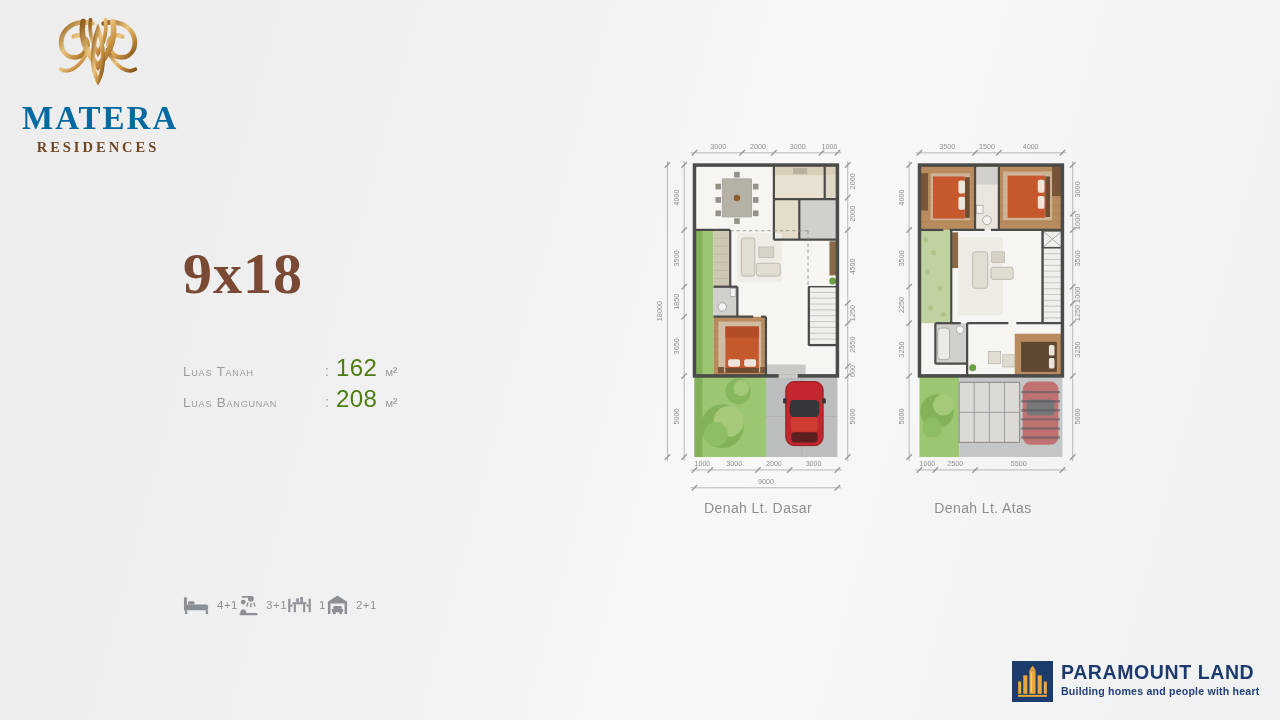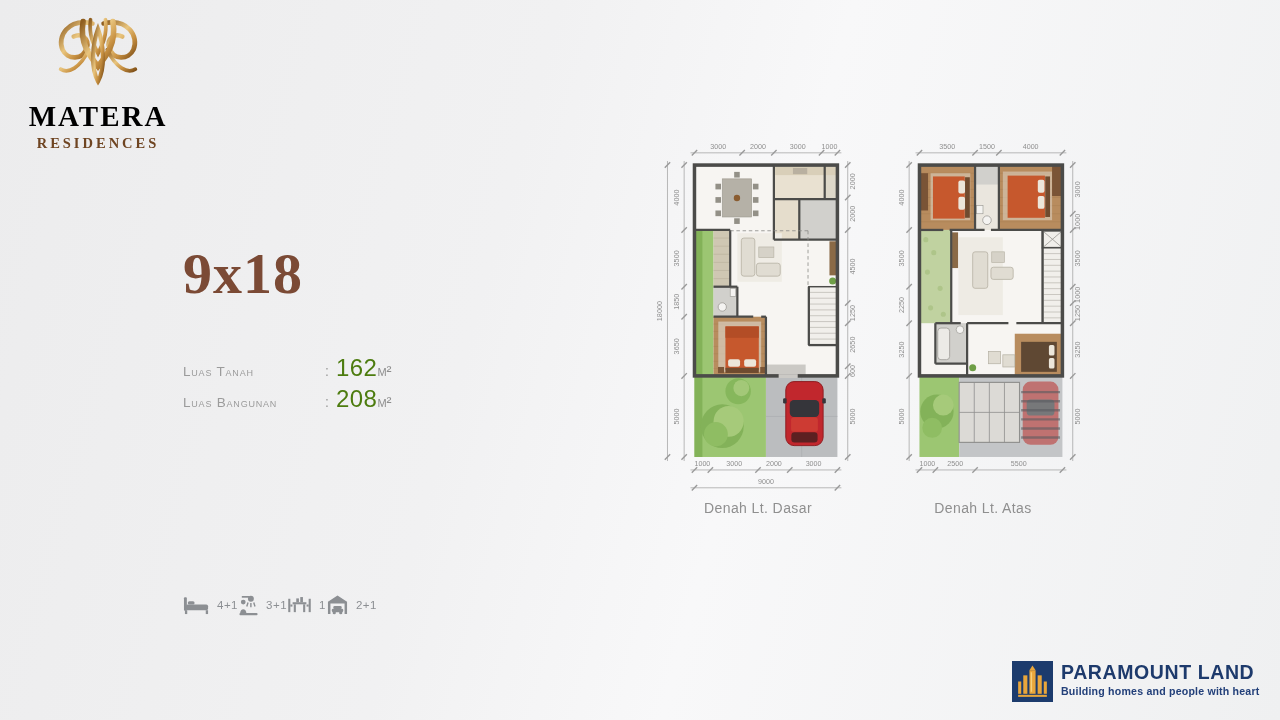--- a/index.html
+++ b/index.html
@@ -6,35 +6,35 @@
   body{
     width:1280px;height:720px;overflow:hidden;
     font-family:"Liberation Sans",sans-serif;
     background:linear-gradient(105deg,#ececed 0%,#f1f1f2 38%,#f8f8f9 58%,#eff0f1 100%);
   }
   #stage{position:relative;width:1280px;height:720px}
 
   
   .logo-block{position:absolute;left:22px;top:16px;width:152px;text-align:center}
   .logo-flourish{display:block;margin:0 auto;width:96px;height:84px}
-  .logo-name{font-family:"Liberation Serif",serif;font-weight:bold;font-size:29px;
-    letter-spacing:2px;color:#000000;line-height:1.02;margin-top:2px}
+  .logo-name{font-family:"Liberation Serif",serif;font-weight:bold;font-size:33px;
+    letter-spacing:2px;color:#0369a1;line-height:1.02;margin-top:2px}
   .logo-sub{font-family:"Liberation Serif",serif;font-weight:bold;font-size:14.5px;
     letter-spacing:3px;color:#6f4522;margin-top:3px}
 
   
   .type-label{position:absolute;left:183px;top:240px;
     font-family:Liberation Serif, serif;font-weight:bold;font-size:58px;color:#7b4a35;letter-spacing:1px}
   .specs{position:absolute;left:183px;top:354px}
   .spec-row{display:flex;align-items:baseline;margin-bottom:7px;height:24px}
   .spec-label{display:inline-block;width:142px;font-size:13.5px;letter-spacing:.8px;
     color:#9b9b9b;font-variant:small-caps}
   .spec-colon{color:#9b9b9b;font-size:14px;margin-right:7px}
   .spec-value{font-size:24px;color:#4d7c0f;letter-spacing:.5px}
-  .spec-unit{font-size:15px;color:#8d8d8d;font-variant:small-caps;margin-left:0}
+  .spec-unit{font-size:13px;color:#8d8d8d;font-variant:small-caps;margin-left:8px}
 
   
   .features{position:absolute;left:183px;top:593px;display:flex;align-items:center}
   .feature{display:flex;align-items:center}
   .feature svg{display:block}
   .feature-label{font-size:11.5px;color:#8c8f93;margin-left:7px;letter-spacing:.5px}
 
   
   .plan{position:absolute;top:144px;width:216px;height:372px}
   .plan svg.plan-svg{display:block}

